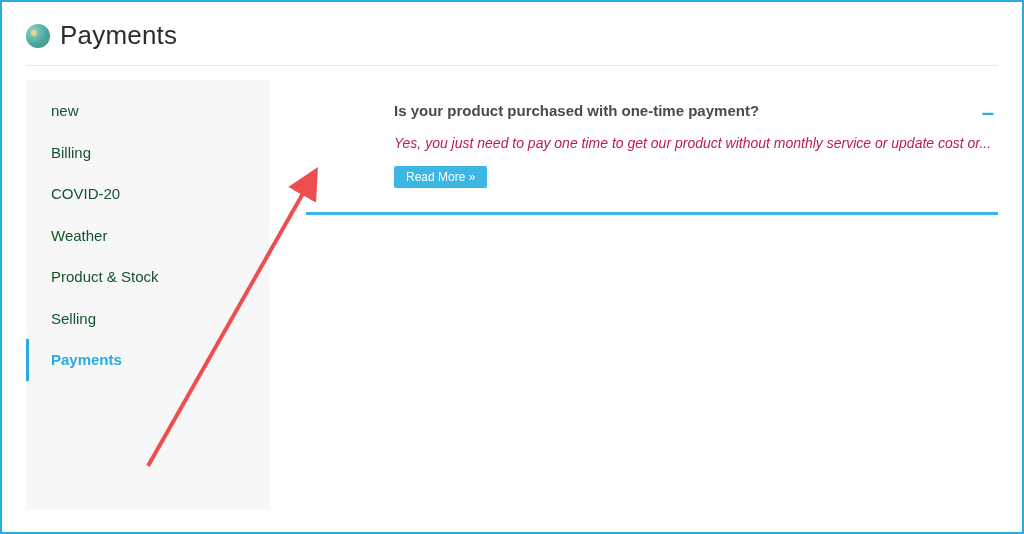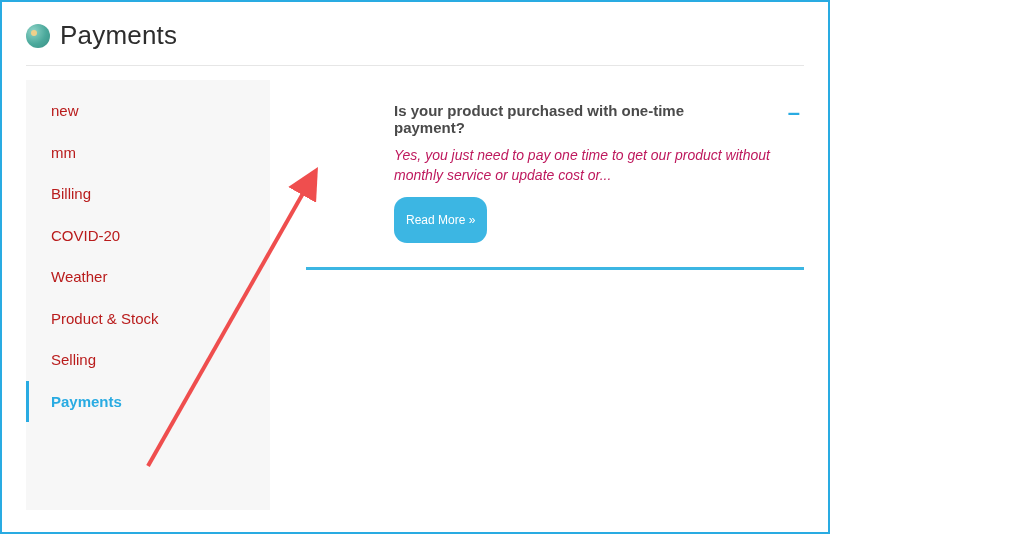--- a/index.html
+++ b/index.html
@@ -1,18 +1,18 @@
 <!DOCTYPE html>
 <html><head>
 <meta charset="utf-8">
 <style>
   * { box-sizing: border-box; margin: 0; padding: 0; }
   html, body { width: 1024px; height: 534px; font-family: "Helvetica Neue", Arial, sans-serif; background: #ffffff; }
   .viewport {
-    width: 830px;
+    width: 1024px;
     height: 534px;
     border: 2px solid #29abe2;
     background: #ffffff;
     position: relative;
     overflow: hidden;
   }
   .header {
     display: flex;
     align-items: center;
     padding: 18px 24px 14px 24px;
@@ -50,21 +50,21 @@
   }
   .sidebar {
     width: 244px;
     background: #f7f7f7;
     margin-top: 14px;
     padding: 10px 0 10px 0;
     min-height: 430px;
   }
   .sidebar-item {
     font-size: 15px;
-    color: #b91c1c;
+    color: #14532d;
     padding: 11px 18px 11px 22px;
     cursor: pointer;
     line-height: 1.3;
     border-left: 3px solid transparent;
   }
   .sidebar-item.active {
     color: #29abe2;
     font-weight: 600;
     border-left: 3px solid #29abe2;
   }
@@ -73,21 +73,21 @@
     padding: 36px 24px 0 36px;
     position: relative;
   }
   .faq-item {
     padding: 0 0 0 88px;
     position: relative;
   }
   .faq-row {
     display: flex;
     align-items: flex-start;
-    justify-content: center;
+    justify-content: space-between;
     gap: 38px;
   }
   .faq-question {
     font-size: 15px;
     font-weight: 700;
     color: #4a4a4a;
     padding-right: 20px;
   }
   .faq-toggle {
     color: #29abe2;
@@ -104,23 +104,23 @@
     font-style: italic;
     color: #be185d;
     line-height: 1.4;
   }
   .readmore-btn {
     display: inline-block;
     margin-top: 12px;
     background: #3cb6e3;
     color: #ffffff;
     font-size: 12px;
-    padding: 16px 12px;
+    padding: 4px 12px;
     border: none;
-    border-radius: 13px;
+    border-radius: 2px;
     cursor: pointer;
     font-weight: 500;
   }
   .section-divider {
     border: none;
     border-top: 3px solid #3cb6e3;
     margin: 24px 0 0 0;
   }
   
   .arrow-svg {
@@ -138,21 +138,20 @@
     <span class="header-icon"></span>
     <h1 class="header-title">Payments</h1>
   </div>
 
   <hr class="divider">
 
   <div class="body">
 
     <nav class="sidebar">
       <div class="sidebar-item"><span>new</span></div>
-      <div class="sidebar-item"><span>mm</span></div>
       <div class="sidebar-item"><span>Billing</span></div>
       <div class="sidebar-item"><span>COVID-20</span></div>
       <div class="sidebar-item"><span>Weather</span></div>
       <div class="sidebar-item"><span>Product &amp; Stock</span></div>
       <div class="sidebar-item"><span>Selling</span></div>
       <div class="sidebar-item active"><span>Payments</span></div>
 
     </nav>
 
     <main class="main">

